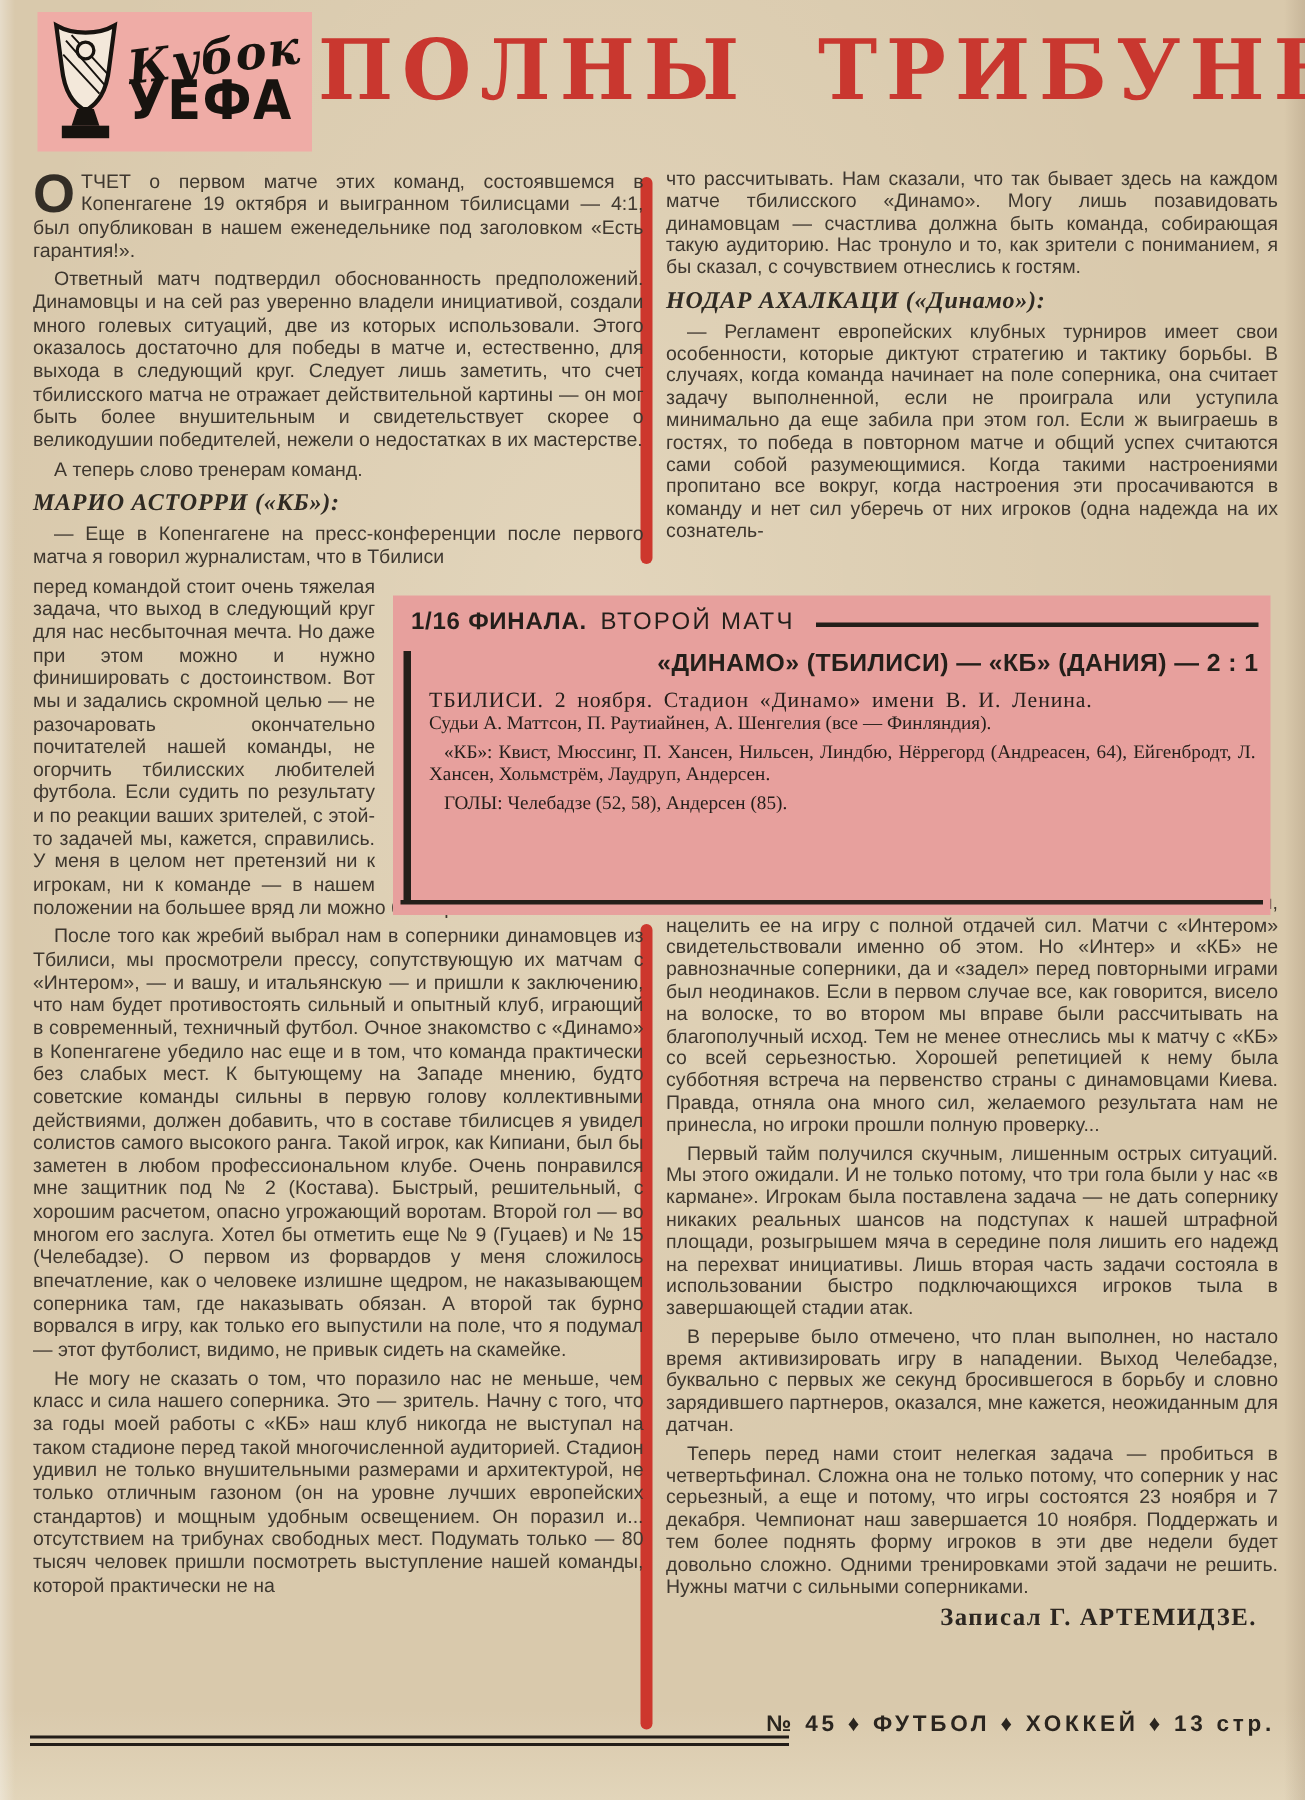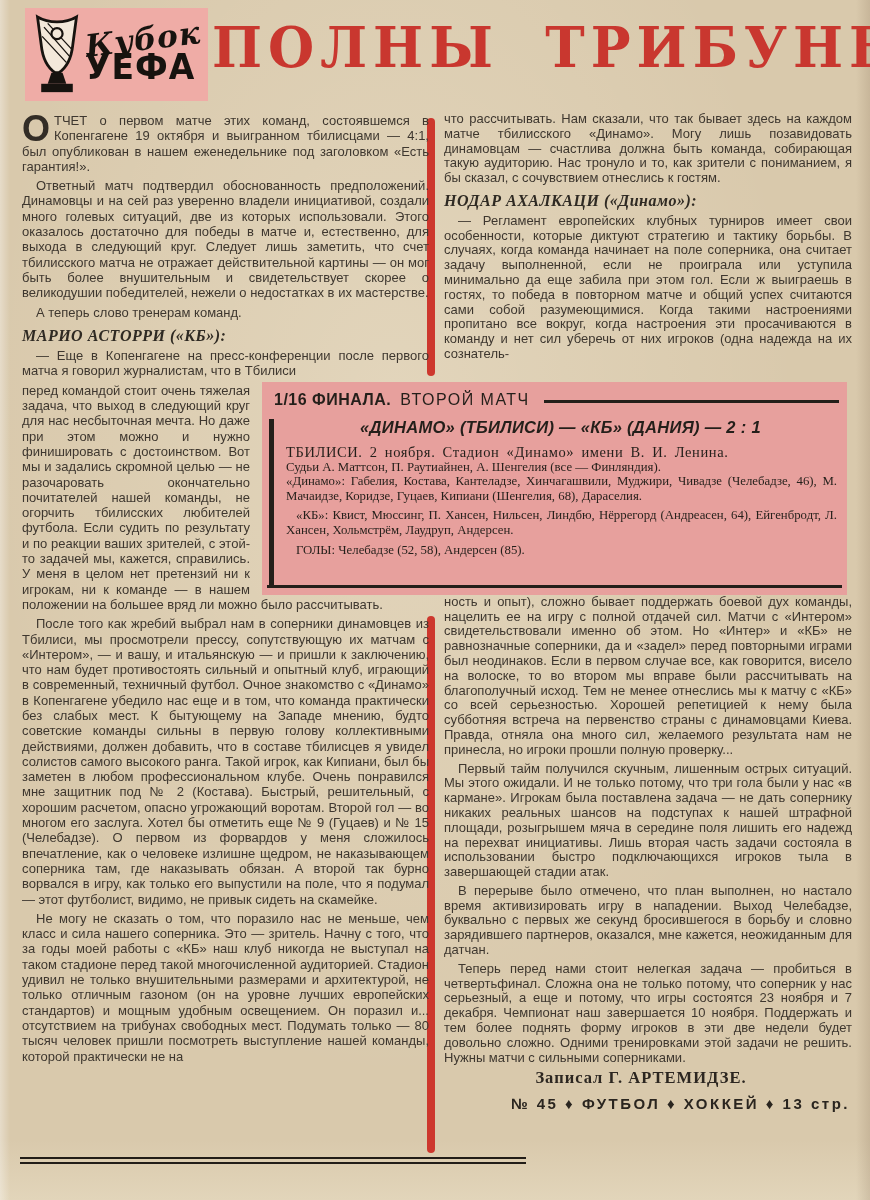--- a/index.html
+++ b/index.html
@@ -45,53 +45,53 @@
     float:left;font-weight:bold;font-size:36px;line-height:28px;
     padding:2px 4px 0 0;color:#332d26;font-family:"Liberation Sans",sans-serif;
   }
   h2.speaker{
     font-family:"Liberation Serif", serif;font-style:italic;font-weight:bold;
     font-size:16px;margin:8px 0 5px 0;letter-spacing:.5px;color:#2f2a23;text-align:left;
   }
   .box-hole{float:right;width:172px;height:206px;margin-left:7px;}
   .box-gap{height:229px;}
   .byline{
-    text-align:center;font-family:"Liberation Serif", serif;font-weight:bold;
+    text-align:right;font-family:"Liberation Serif", serif;font-weight:bold;
     font-size:16.5px;letter-spacing:1px;padding-right:14px;margin-top:6px;color:#2c2620;
   }
   
   .divider{position:absolute;left:427px;width:8px;background:#cd372d;border-radius:4px;}
   .divider.seg1{top:118px;height:258px;}
   .divider.seg2{top:616px;height:537px;}
   
   .match-box{
-    position:absolute;left:262px;top:382px;width:585px;height:213px;
+    position:absolute;left:262px;top:397px;width:585px;height:213px;
     background:#e7a09d;box-sizing:border-box;color:#241f1a;
   }
   .mb-header{display:flex;align-items:center;padding:9px 6px 0 12px;}
   .mb-stage{font-weight:bold;font-size:16px;letter-spacing:.5px;white-space:nowrap;}
   .mb-stage2{font-size:16px;margin-left:9px;letter-spacing:1.5px;white-space:nowrap;}
   .mb-rule{flex:1;border-top:3px solid #241f1a;margin:2px 2px 0 14px;}
   .mb-bar{position:absolute;left:7px;top:37px;bottom:9px;width:5px;background:#241f1a;}
   .mb-bottom{position:absolute;left:5px;right:5px;bottom:7px;border-top:3px solid #241f1a;}
   .mb-title{
-    text-align:center;font-weight:bold;font-size:16.5px;margin:9px 8px 8px 20px;
-    font-family:"Liberation Sans",sans-serif;letter-spacing:.3px;font-style:italic;
+    text-align:right;font-weight:bold;font-size:16.5px;margin:9px 8px 8px 20px;
+    font-family:"Liberation Sans",sans-serif;letter-spacing:.3px;
   }
   .mb-text{margin:0 10px 0 24px;font-family:"Liberation Serif", serif;font-size:12.8px;line-height:14.6px;text-align:justify;}
   .mb-venue{font-size:14.5px;letter-spacing:.6px;margin-bottom:5px;word-spacing:3px;}
   .mb-text p{margin:0;}
   .mb-text .sp{margin-top:5px;}
   .mb-label{font-weight:normal;}
   .mb-indent{text-indent:10px;}
   
   .footer-line{position:absolute;left:20px;top:1157px;width:506px;height:3px;
     border-top:2px solid #221d18;border-bottom:2px solid #221d18;}
   .footer-text{
-    position:absolute;right:20px;top:1095px;font-weight:bold;font-size:15px;
+    position:absolute;right:20px;top:1141px;font-weight:bold;font-size:15px;
     letter-spacing:2.5px;color:#2a251f;white-space:nowrap;
   }
 </style>
 </head>
 <body>
 
 <div class="page">
 
   <div class="logo">
     <svg viewBox="0 0 56 88">
@@ -143,21 +143,20 @@
     <div class="mb-header">
       <span class="mb-stage">1/16 ФИНАЛА.</span>
       <span class="mb-stage2">ВТОРОЙ МАТЧ</span>
       <span class="mb-rule"></span>
     </div>
     <div class="mb-bar"></div>
     <div class="mb-title">«ДИНАМО» (ТБИЛИСИ) — «КБ» (ДАНИЯ) — 2 : 1</div>
     <div class="mb-text">
       <p class="mb-venue">ТБИЛИСИ. 2 ноября. Стадион «Динамо» имени В. И. Ленина.</p>
       <p><span class="mb-label">Судьи</span> <span>А. Маттсон, П. Раутиайнен, А. Шенгелия (все — Финляндия).</span></p>
-      <p><span class="mb-label">«Динамо»:</span> <span>Габелия, Костава, Кантеладзе, Хинчагашвили, Муджири, Чивадзе (Челебадзе, 46), М. Мачаидзе, Коридзе, Гуцаев, Кипиани (Шенгелия, 68), Дараселия.</span></p>
       <p class="sp mb-indent"><span class="mb-label">«КБ»:</span> <span>Квист, Мюссинг, П. Хансен, Нильсен, Линдбю, Нёррегорд (Андреасен, 64), Ейгенбродт, Л. Хансен, Хольмстрём, Лаудруп, Андерсен.</span></p>
       <p class="sp mb-indent"><span>ГОЛЫ:</span> <span>Челебадзе (52, 58), Андерсен (85).</span></p>
     </div>
     <div class="mb-bottom"></div>
   </div>
 
   <div class="footer-line"></div>
   <div class="footer-text">№ 45 ♦ ФУТБОЛ ♦ ХОККЕЙ ♦ 13 стр.</div>
 
 </div>

